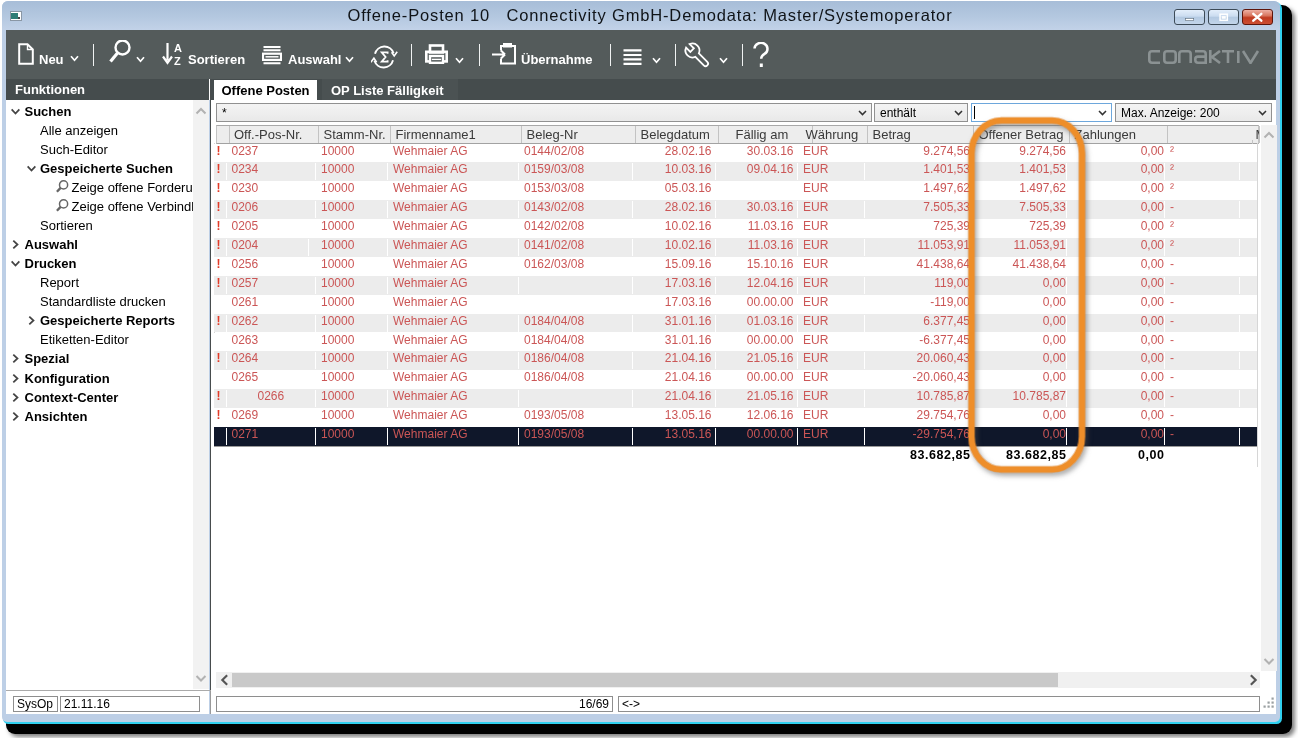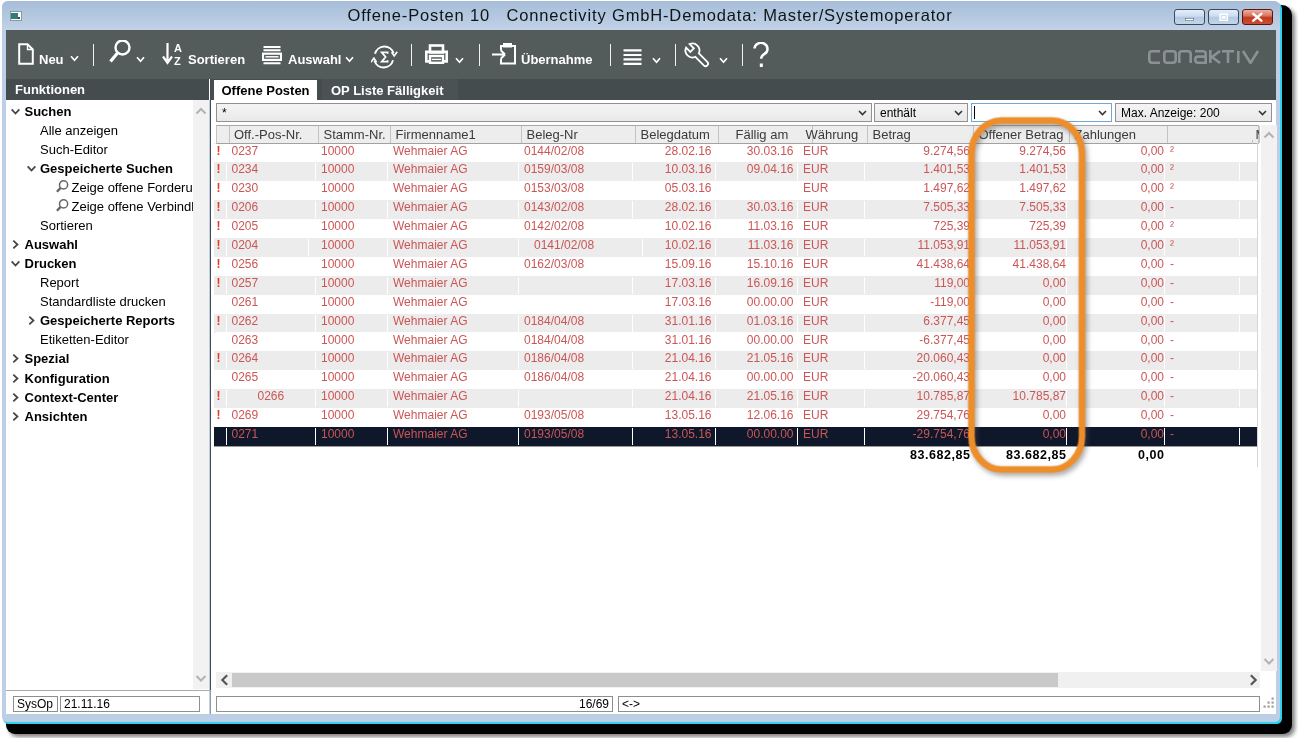--- a/index.html
+++ b/index.html
@@ -446,21 +446,21 @@
         <div class="c r" style="left:652px;width:105px;">725,39</div>
         <div class="c r" style="left:758px;width:95px;">725,39</div>
         <div class="c r" style="left:854px;width:97px;">0,00</div>
         <div class="c" style="left:952px;width:74px;"><span class="ang">²</span></div>
       </div>
 <div class="row" style="top:238.0px;background:#ececec;">
         <div class="c bang" style="left:0px;width:12.5px;">!</div>
         <div class="c" style="left:13.5px;width:81px;">0204</div>
         <div class="c" style="left:103px;width:71px;">10000</div>
         <div class="c" style="left:175px;width:130px;">Wehmaier AG</div>
-        <div class="c" style="left:316px;width:113px;">0141/02/08</div>
+        <div class="c" style="left:306px;width:113px;">0141/02/08</div>
         <div class="c r d" style="left:420px;width:82px;">10.02.16</div>
         <div class="c r d" style="left:503px;width:81px;">11.03.16</div>
         <div class="c" style="left:585px;width:66px;">EUR</div>
         <div class="c r" style="left:652px;width:105px;">11.053,91</div>
         <div class="c r" style="left:758px;width:95px;">11.053,91</div>
         <div class="c r" style="left:854px;width:97px;">0,00</div>
         <div class="c" style="left:952px;width:74px;"><span class="ang">²</span></div>
       </div>
 <div class="row" style="top:256.9px;background:#ffffff;">
         <div class="c bang" style="left:0px;width:12.5px;">!</div>
@@ -476,21 +476,21 @@
         <div class="c r" style="left:854px;width:97px;">0,00</div>
         <div class="c" style="left:952px;width:74px;"><span class="ang">-</span></div>
       </div>
 <div class="row" style="top:275.8px;background:#ececec;">
         <div class="c bang" style="left:0px;width:12.5px;">!</div>
         <div class="c" style="left:13.5px;width:88.5px;">0257</div>
         <div class="c" style="left:103px;width:71px;">10000</div>
         <div class="c" style="left:175px;width:130px;">Wehmaier AG</div>
         <div class="c" style="left:306px;width:113px;"></div>
         <div class="c r d" style="left:420px;width:82px;">17.03.16</div>
-        <div class="c r d" style="left:503px;width:81px;">16.09.16</div>
+        <div class="c r d" style="left:503px;width:81px;">12.04.16</div>
         <div class="c" style="left:585px;width:66px;">EUR</div>
         <div class="c r" style="left:652px;width:105px;">119,00</div>
         <div class="c r" style="left:758px;width:95px;">0,00</div>
         <div class="c r" style="left:854px;width:97px;">0,00</div>
         <div class="c" style="left:952px;width:74px;"><span class="ang">-</span></div>
       </div>
 <div class="row" style="top:294.7px;background:#ffffff;">
         <div class="c bang" style="left:0px;width:12.5px;"></div>
         <div class="c" style="left:13.5px;width:88.5px;">0261</div>
         <div class="c" style="left:103px;width:71px;">10000</div>

